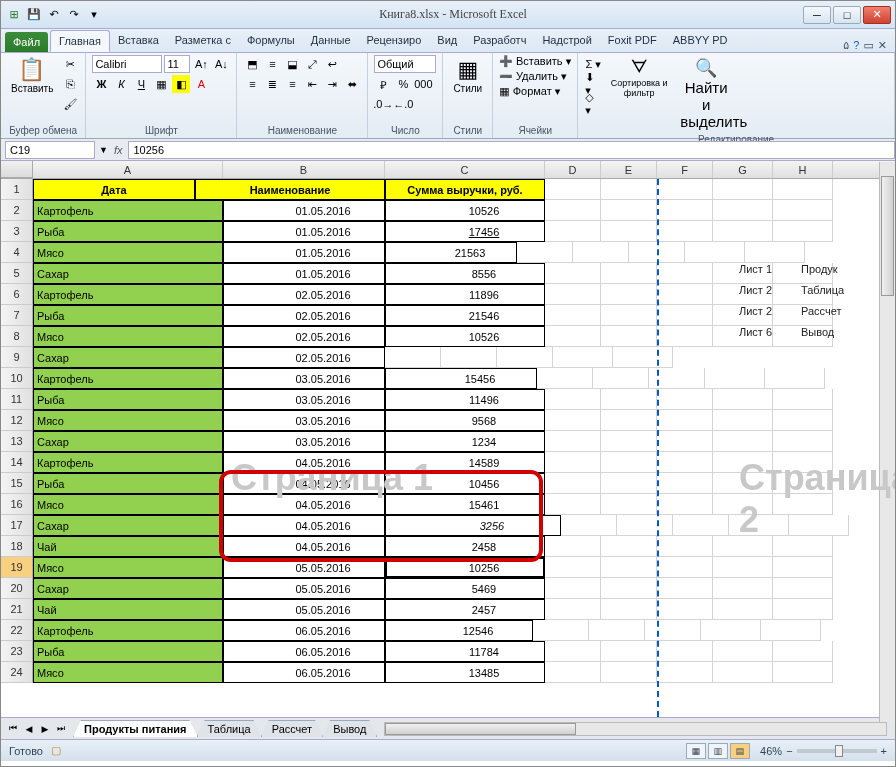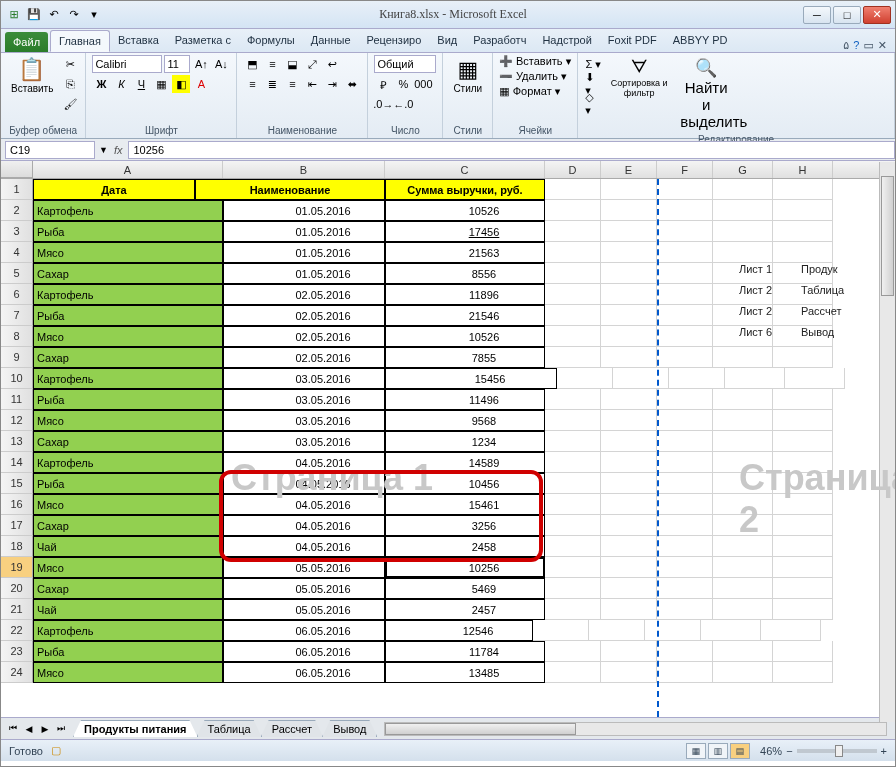--- a/index.html
+++ b/index.html
@@ -296,21 +296,21 @@
         <div class="cell col-D" style="width: 56px;"></div>
         <div class="cell col-E" style="width: 56px;"></div>
         <div class="cell col-F" style="width: 56px;"></div>
         <div class="cell col-G" style="width: 60px;"></div>
         <div class="cell col-H" style="width: 60px;"></div>
       </div>
       <div class="grid-row">
         <div class="row-header">4</div>
         <div class="cell name-cell col-A" style="width: 190px;">Мясо</div>
         <div class="cell data-cell col-B" style="width: 162px;">01.05.2016</div>
-        <div class="cell data-cell col-C" style="width: 160px;">21563</div>
+        <div class="cell data-cell col-C" style="width: 132px;">21563</div>
         <div class="cell col-D" style="width: 56px;"></div>
         <div class="cell col-E" style="width: 56px;"></div>
         <div class="cell col-F" style="width: 56px;"></div>
         <div class="cell col-G" style="width: 60px;"></div>
         <div class="cell col-H" style="width: 60px;"></div>
       </div>
       <div class="grid-row">
         <div class="row-header">5</div>
         <div class="cell name-cell col-A" style="width: 190px;">Сахар</div>
         <div class="cell data-cell col-B" style="width: 162px;">01.05.2016</div>
@@ -351,32 +351,31 @@
         <div class="cell col-D" style="width: 56px;"></div>
         <div class="cell col-E" style="width: 56px;"></div>
         <div class="cell col-F" style="width: 56px;"></div>
         <div class="cell col-G" style="width: 60px;"></div>
         <div class="cell col-H" style="width: 60px;"></div>
       </div>
       <div class="grid-row">
         <div class="row-header">9</div>
         <div class="cell name-cell col-A" style="width: 190px;">Сахар</div>
         <div class="cell data-cell col-B" style="width: 162px;">02.05.2016</div>
-        <div class="cell data-cell col-C" style="width: 160px;">7855</div>
         <div class="cell col-D" style="width: 56px;"></div>
         <div class="cell col-E" style="width: 56px;"></div>
         <div class="cell col-F" style="width: 56px;"></div>
         <div class="cell col-G" style="width: 60px;"></div>
         <div class="cell col-H" style="width: 60px;"></div>
       </div>
       <div class="grid-row">
         <div class="row-header">10</div>
         <div class="cell name-cell col-A" style="width: 190px;">Картофель</div>
         <div class="cell data-cell col-B" style="width: 162px;">03.05.2016</div>
-        <div class="cell data-cell col-C" style="width: 172px;">15456</div>
+        <div class="cell data-cell col-C" style="width: 152px;">15456</div>
         <div class="cell col-D" style="width: 56px;"></div>
         <div class="cell col-E" style="width: 56px;"></div>
         <div class="cell col-F" style="width: 56px;"></div>
         <div class="cell col-G" style="width: 60px;"></div>
         <div class="cell col-H" style="width: 60px;"></div>
       </div>
       <div class="grid-row">
         <div class="row-header">11</div>
         <div class="cell name-cell col-A" style="width: 190px;">Рыба</div>
         <div class="cell data-cell col-B" style="width: 162px;">03.05.2016</div>
@@ -439,21 +438,21 @@
         <div class="cell col-D" style="width: 56px;"></div>
         <div class="cell col-E" style="width: 56px;"></div>
         <div class="cell col-F" style="width: 56px;"></div>
         <div class="cell col-G" style="width: 60px;"></div>
         <div class="cell col-H" style="width: 60px;"></div>
       </div>
       <div class="grid-row">
         <div class="row-header">17</div>
         <div class="cell name-cell col-A" style="width: 190px;">Сахар</div>
         <div class="cell data-cell col-B" style="width: 162px;">04.05.2016</div>
-        <div class="cell data-cell col-C" style="width: 160px;">3256</div>
+        <div class="cell data-cell col-C" style="width: 176px; font-style: italic;">3256</div>
         <div class="cell col-D" style="width: 56px;"></div>
         <div class="cell col-E" style="width: 56px;"></div>
         <div class="cell col-F" style="width: 56px;"></div>
         <div class="cell col-G" style="width: 60px;"></div>
         <div class="cell col-H" style="width: 60px;"></div>
       </div>
       <div class="grid-row">
         <div class="row-header">18</div>
         <div class="cell name-cell col-A" style="width: 190px;">Чай</div>
         <div class="cell data-cell col-B" style="width: 162px;">04.05.2016</div>

